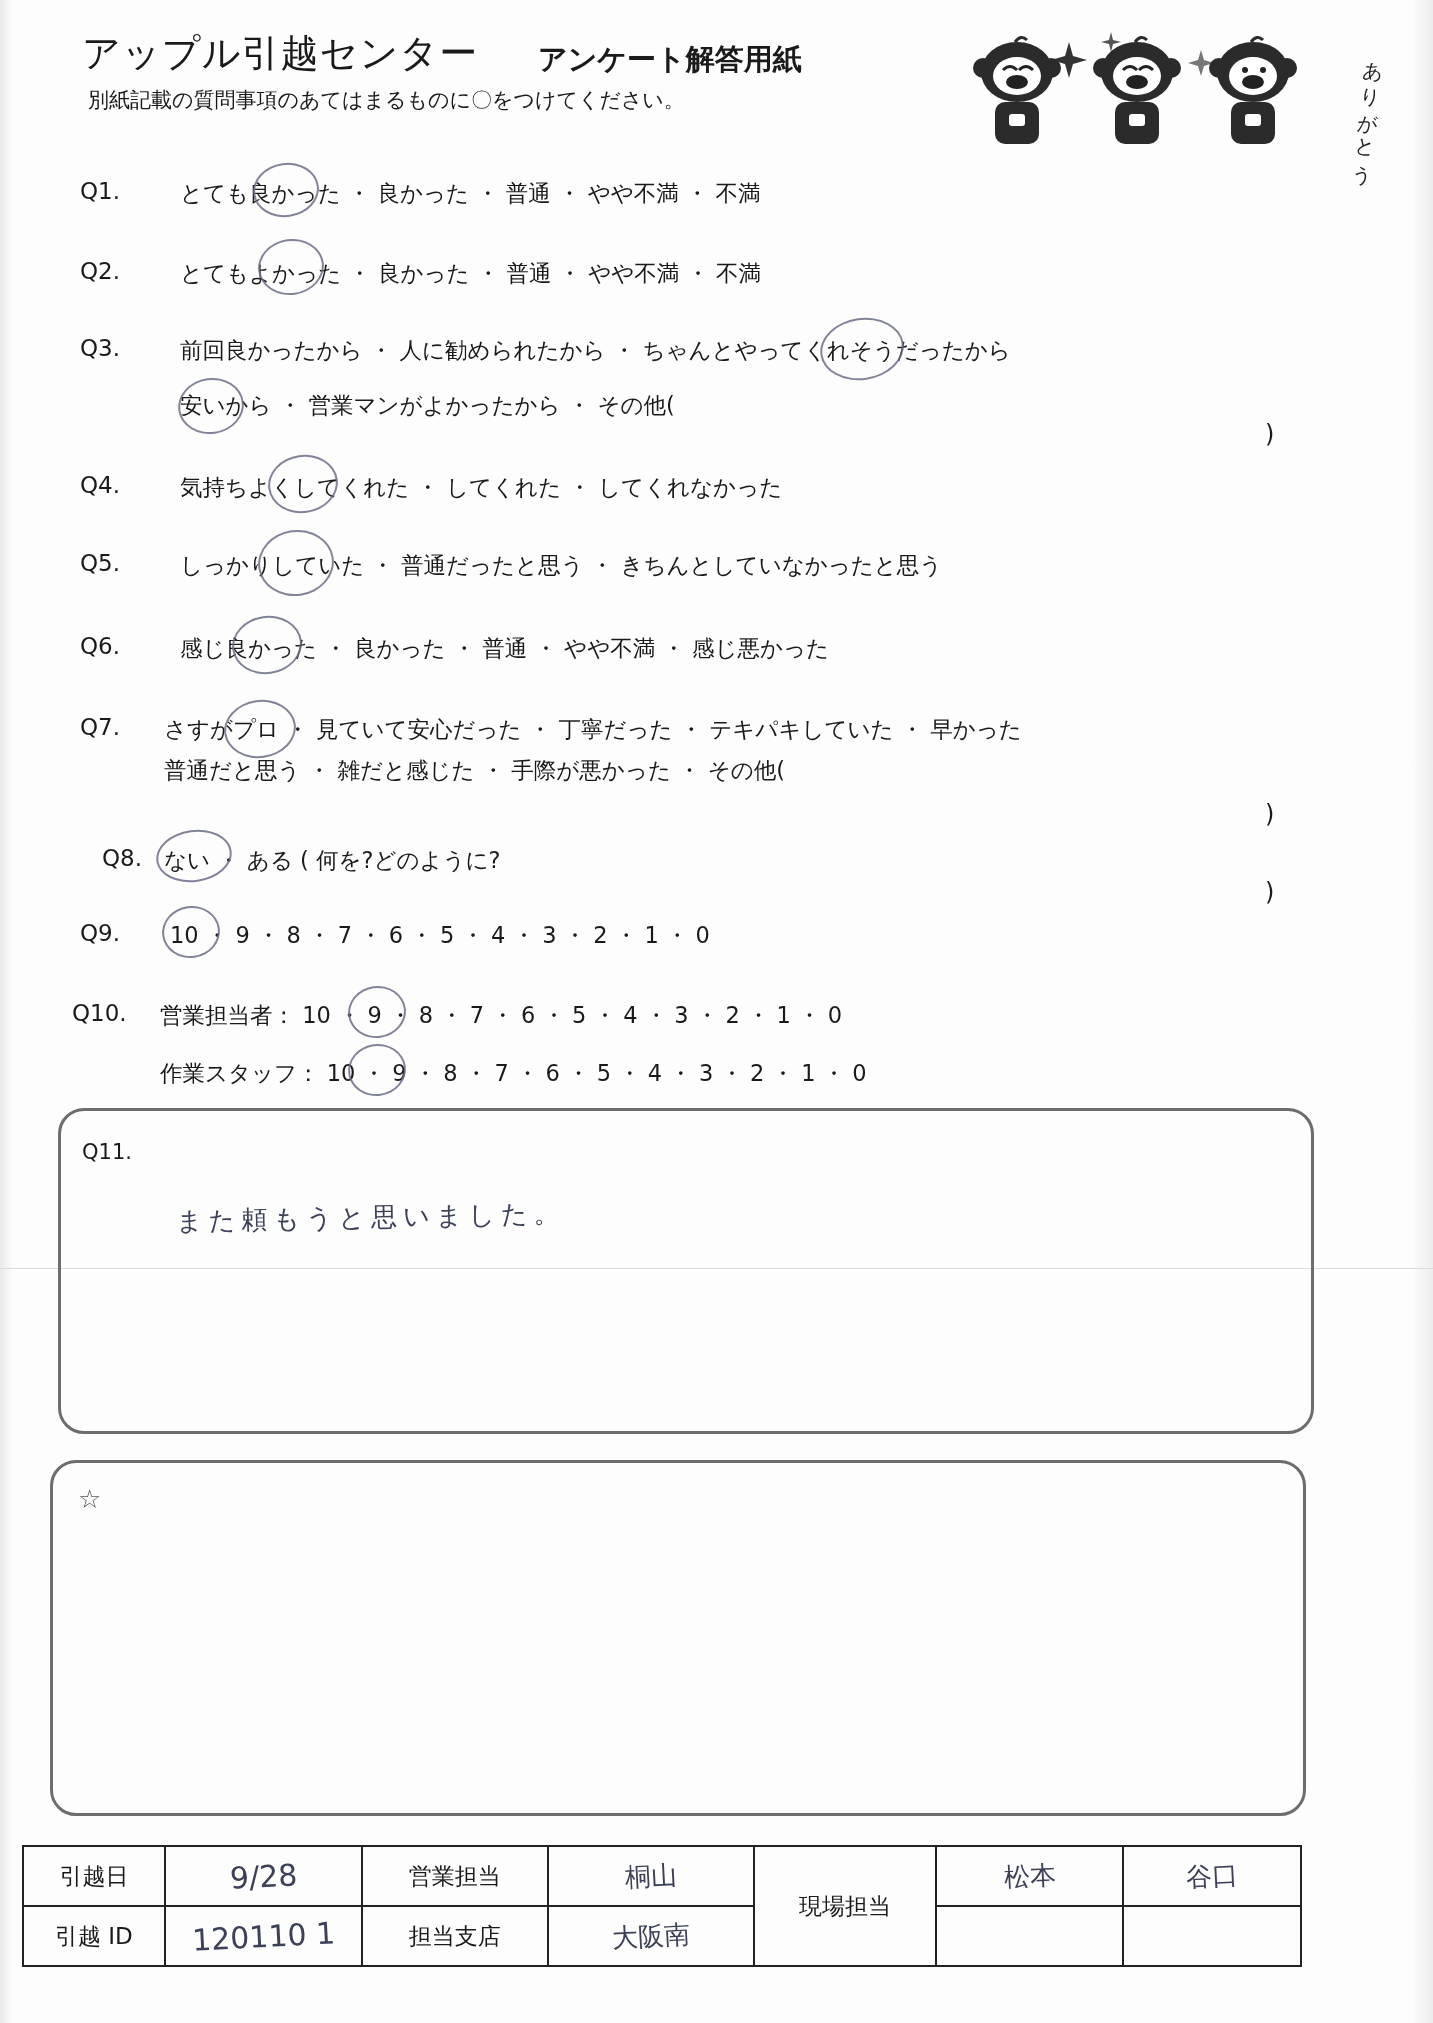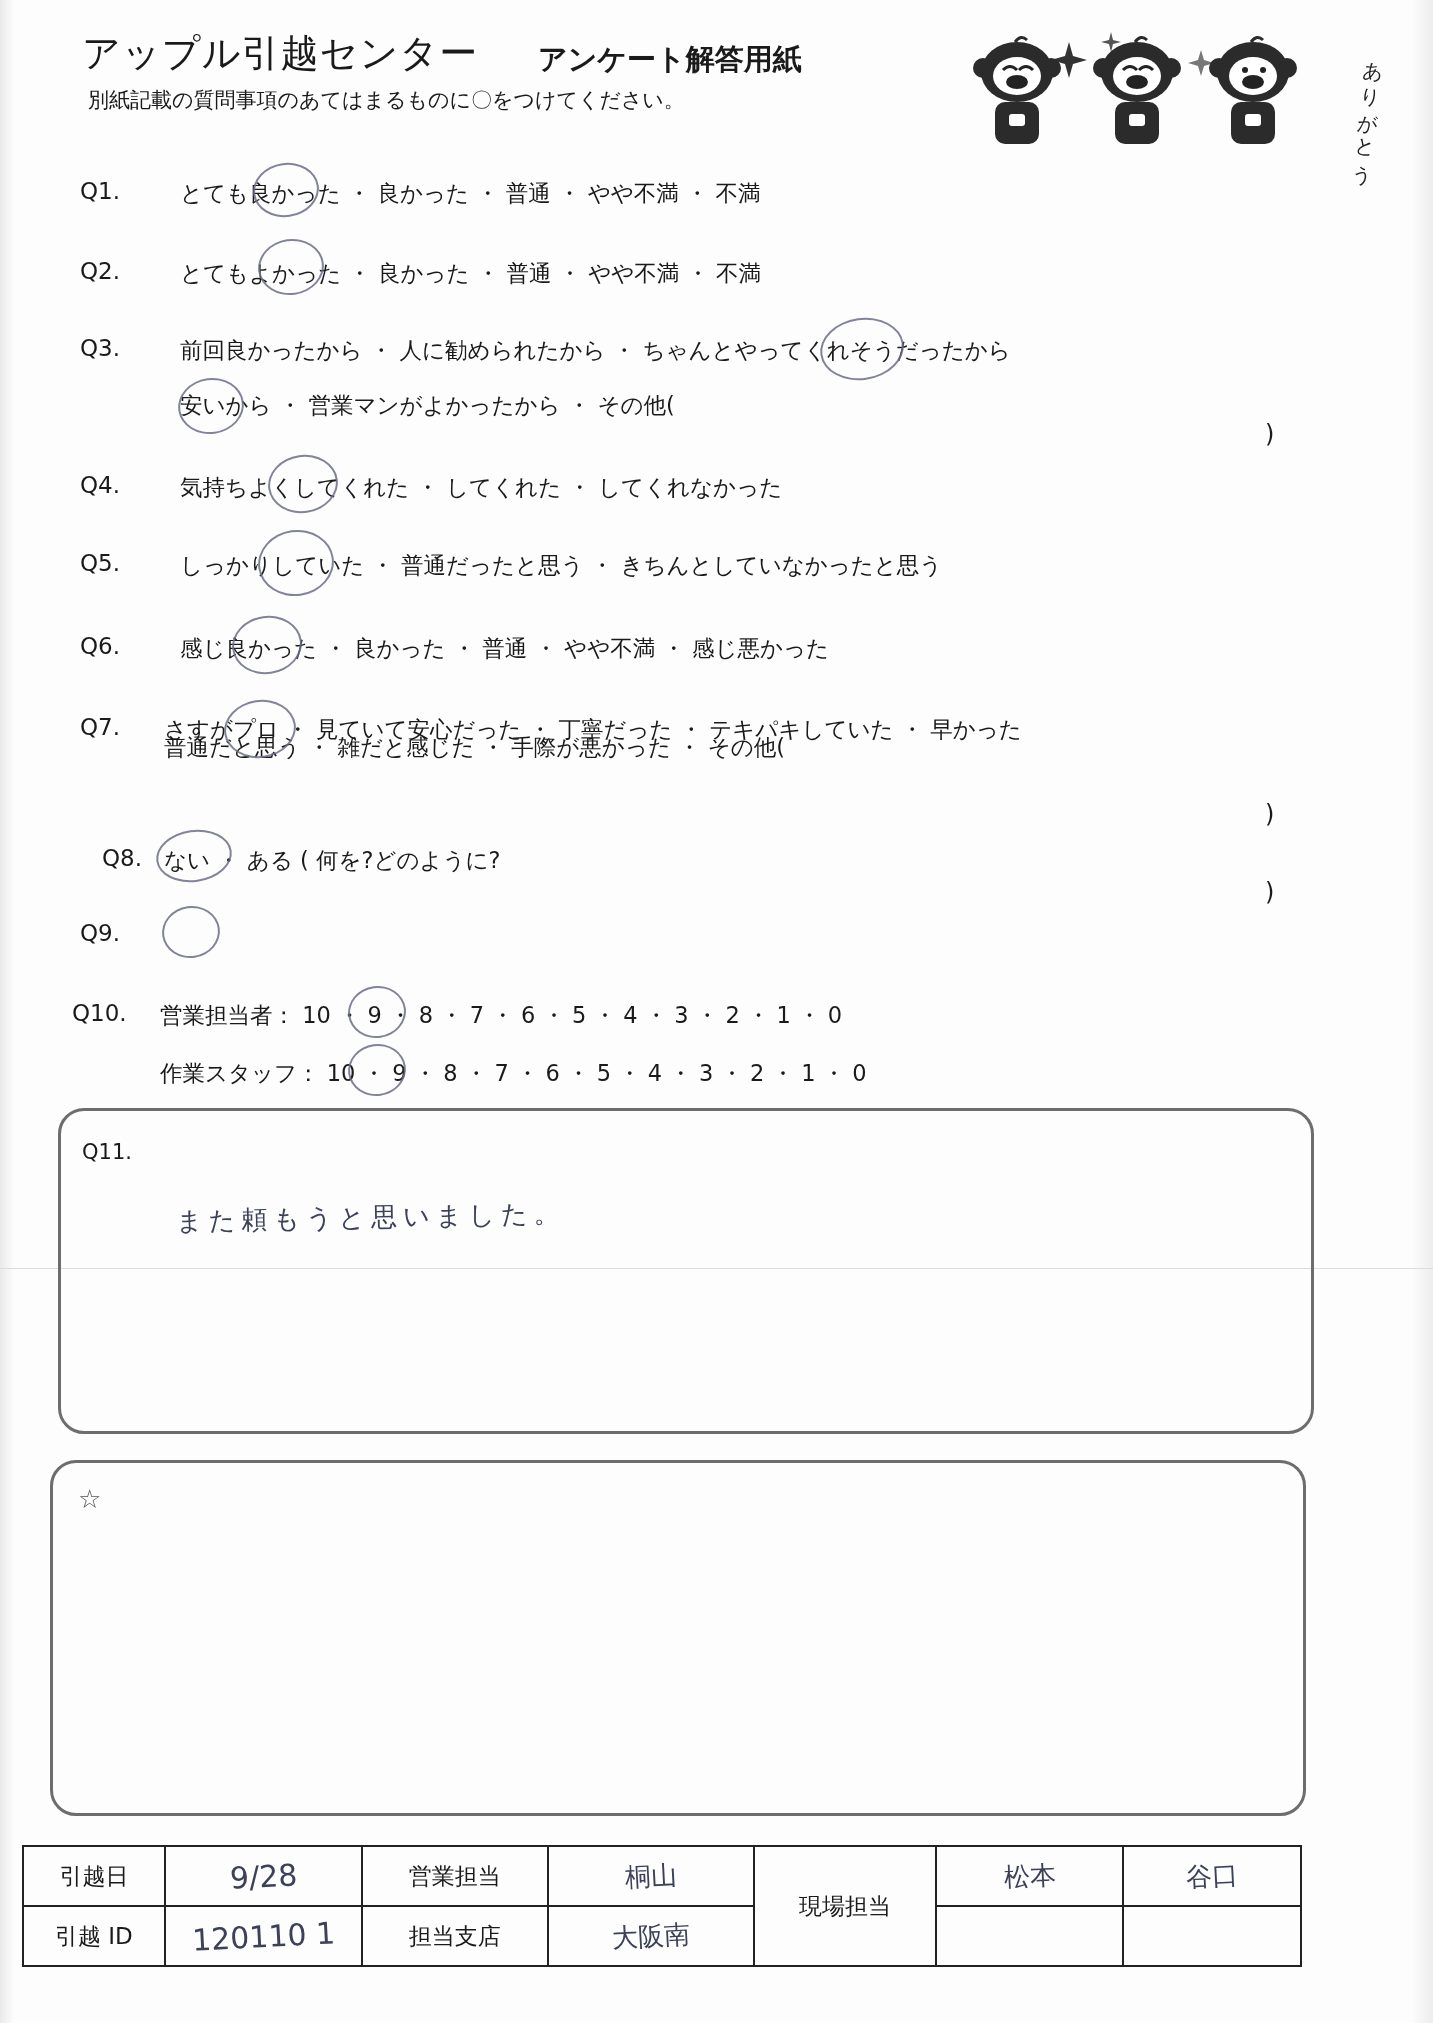--- a/index.html
+++ b/index.html
@@ -244,30 +244,31 @@
   <div class="qlabel" style="left:80px; top:550px;">Q5.</div>
   <div class="qline" style="left:180px; top:550px;">しっかりしていた ・ 普通だったと思う ・ きちんとしていなかったと思う</div>
   <div class="circle-ann" style="left:258px; top:530px; width:72px; height:62px;"></div>
 
   <div class="qlabel" style="left:80px; top:633px;">Q6.</div>
   <div class="qline" style="left:180px; top:633px;">感じ良かった ・ 良かった ・ 普通 ・ やや不満 ・ 感じ悪かった</div>
   <div class="circle-ann" style="left:232px; top:616px; width:66px; height:54px;"></div>
 
   <div class="qlabel" style="left:80px; top:714px;">Q7.</div>
   <div class="qline" style="left:164px; top:714px;">さすがプロ ・ 見ていて安心だった ・ 丁寧だった ・ テキパキしていた ・ 早かった</div>
-  <div class="qline" style="left:164px; top:732px;">普通だと思う ・ 雑だと感じた ・ 手際が悪かった ・ その他(</div>
+  <div class="qline" style="left:164px; top:755px;">普通だと思う ・ 雑だと感じた ・ 手際が悪かった ・ その他(</div>
   <div class="circle-ann" style="left:224px; top:700px; width:68px; height:54px;"></div>
   <div class="paren-right" style="left:1265px; top:800px;">)</div>
 
   <div class="qlabel" style="left:68px; top:845px;margin-left:34px;">Q8.</div>
   <div class="qline" style="left:164px; top:845px;">ない ・ ある ( 何を?どのように?</div>
   <div class="circle-ann" style="left:156px; top:830px; width:72px; height:48px;"></div>
   <div class="paren-right" style="left:1265px; top:878px;">)</div>
 
   <div class="qlabel" style="left:80px; top:920px;">Q9.</div>
+  <div class="qline" style="left:170px; top:920px;">10 ・ 9 ・ 8 ・ 7 ・ 6 ・ 5 ・ 4 ・ 3 ・ 2 ・ 1 ・ 0</div>
   <div class="circle-ann" style="left:162px; top:906px; width:54px; height:48px;"></div>
 
   <div class="qlabel" style="left:72px; top:1000px;">Q10.</div>
   <div class="qline" style="left:160px; top:1000px;">営業担当者： 10 ・ 9 ・ 8 ・ 7 ・ 6 ・ 5 ・ 4 ・ 3 ・ 2 ・ 1 ・ 0</div>
   <div class="qline" style="left:160px; top:1058px;">作業スタッフ： 10 ・ 9 ・ 8 ・ 7 ・ 6 ・ 5 ・ 4 ・ 3 ・ 2 ・ 1 ・ 0</div>
   <div class="circle-ann" style="left:348px; top:986px; width:54px; height:48px;"></div>
   <div class="circle-ann" style="left:348px; top:1044px; width:54px; height:48px;"></div>
 
   <div class="rbox" style="left:58px; top:1108px; width:1250px; height:320px;"></div>
   <div class="rbox-label" style="left:82px; top:1140px;">Q11.</div>

